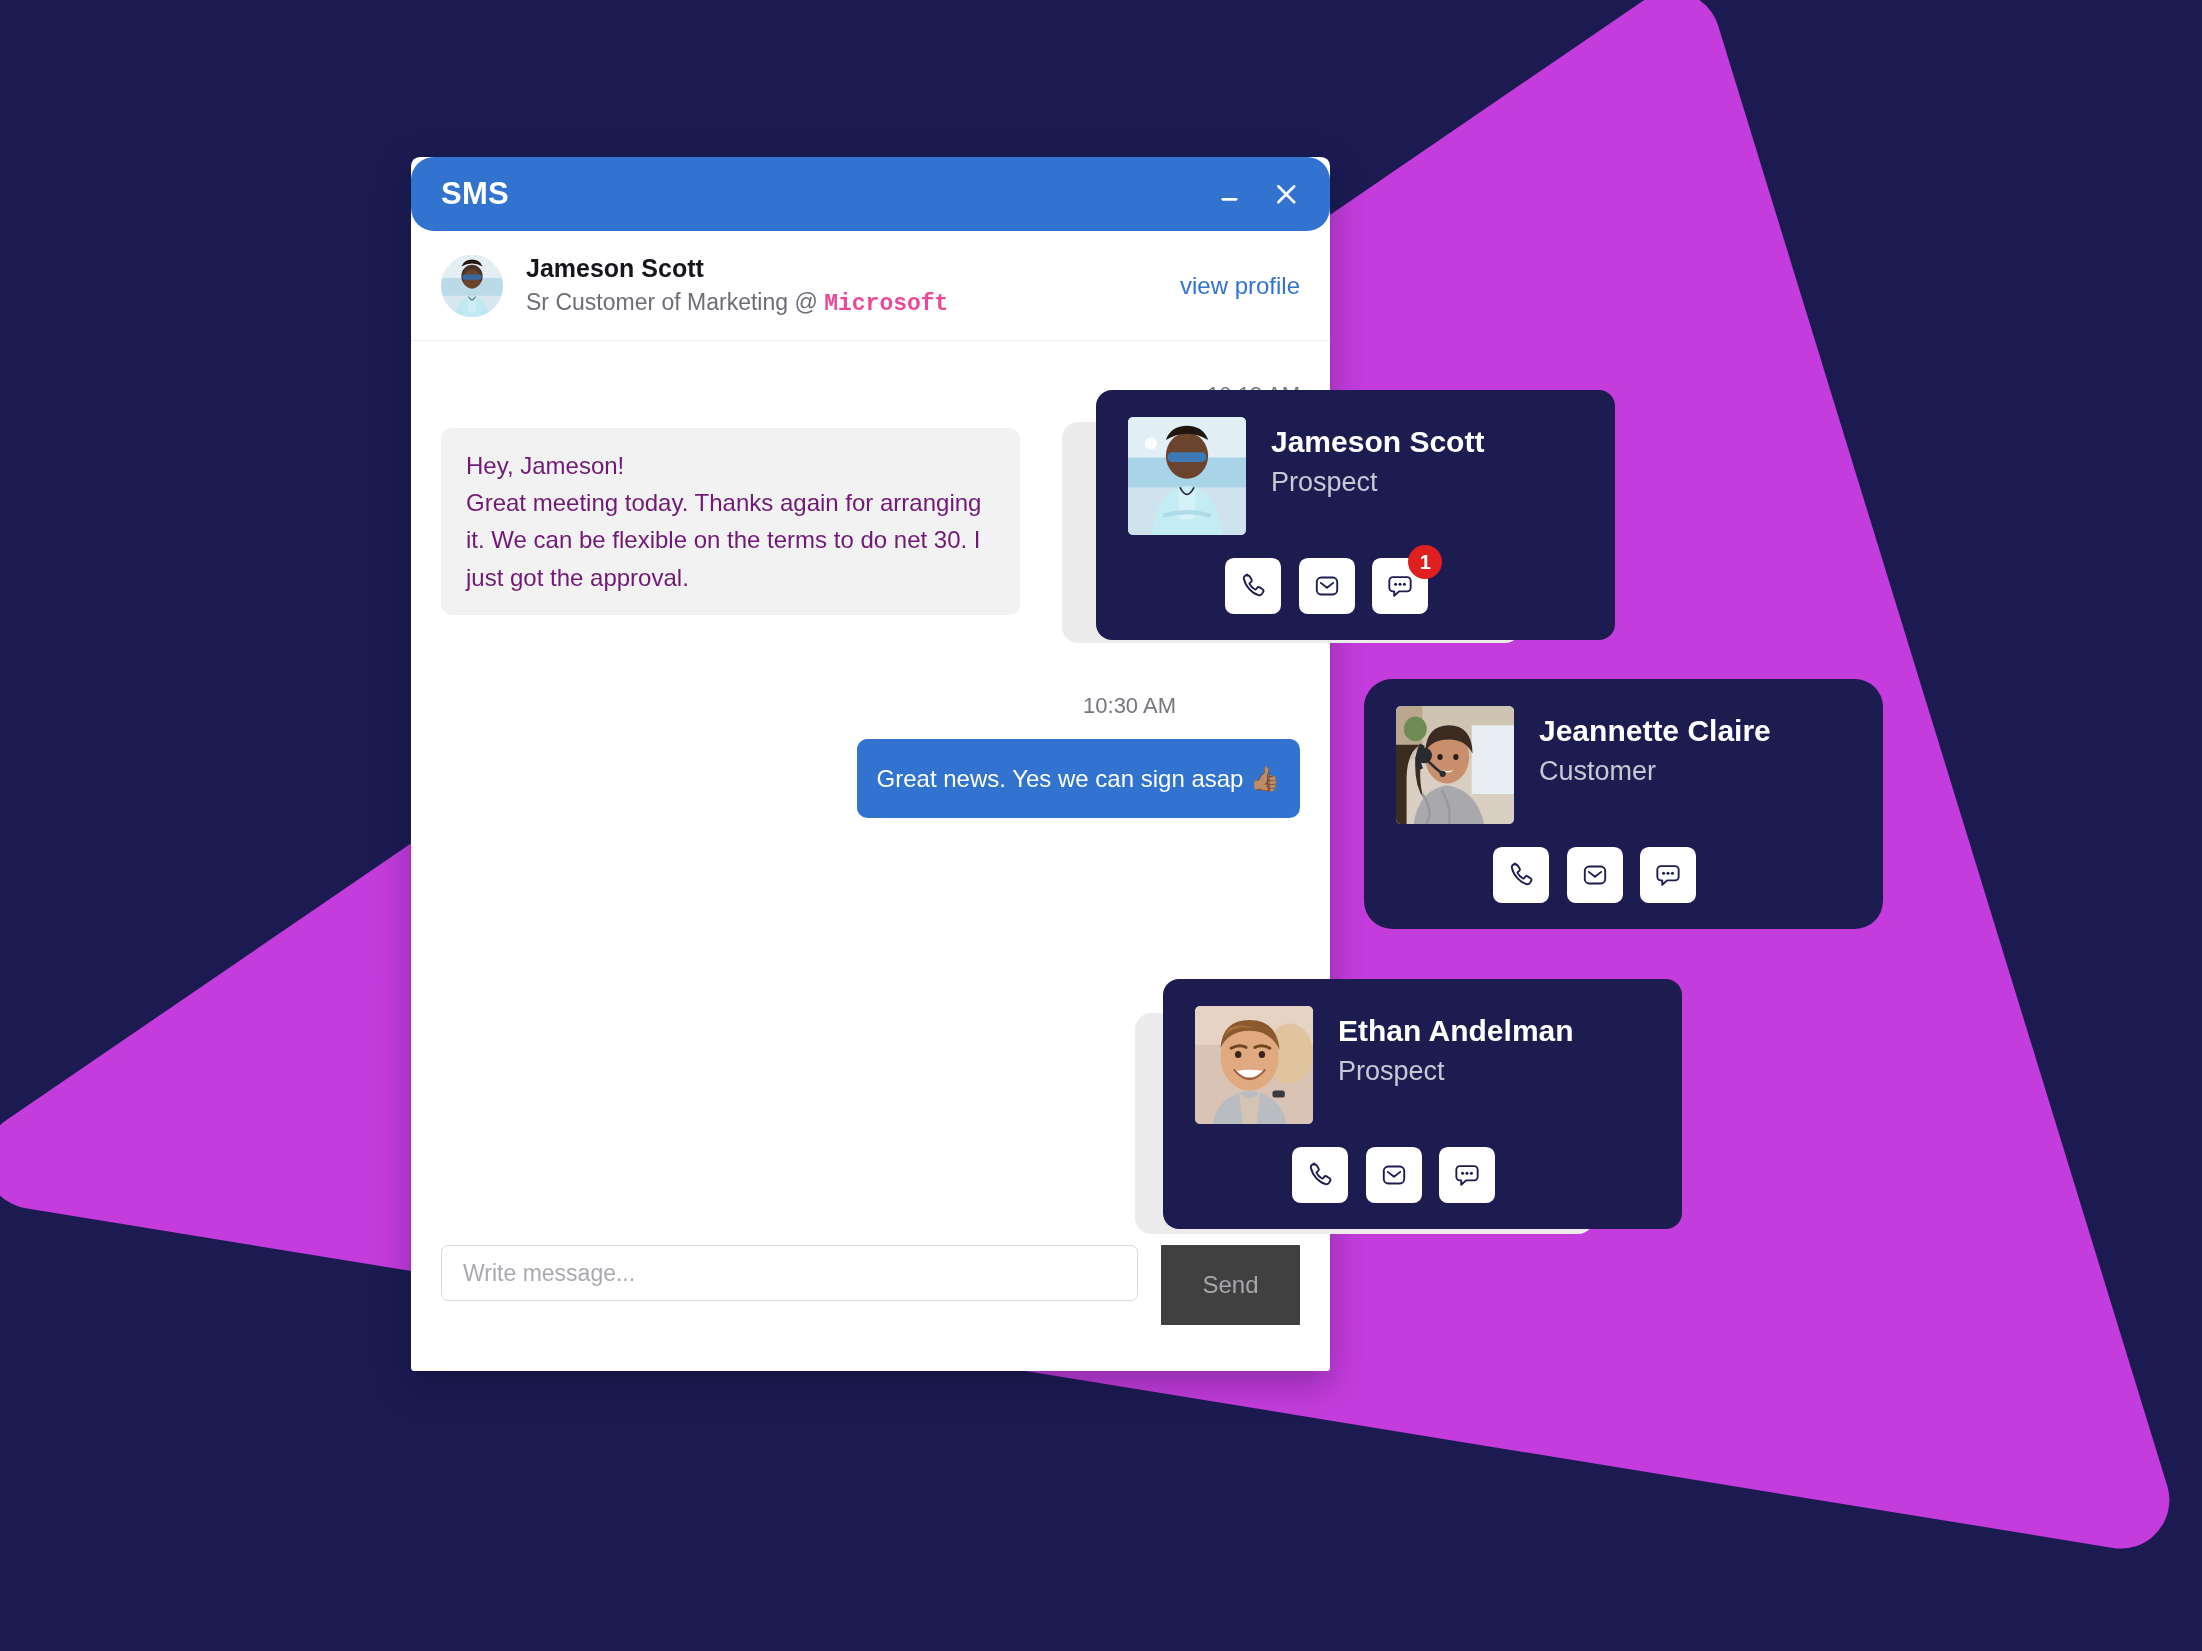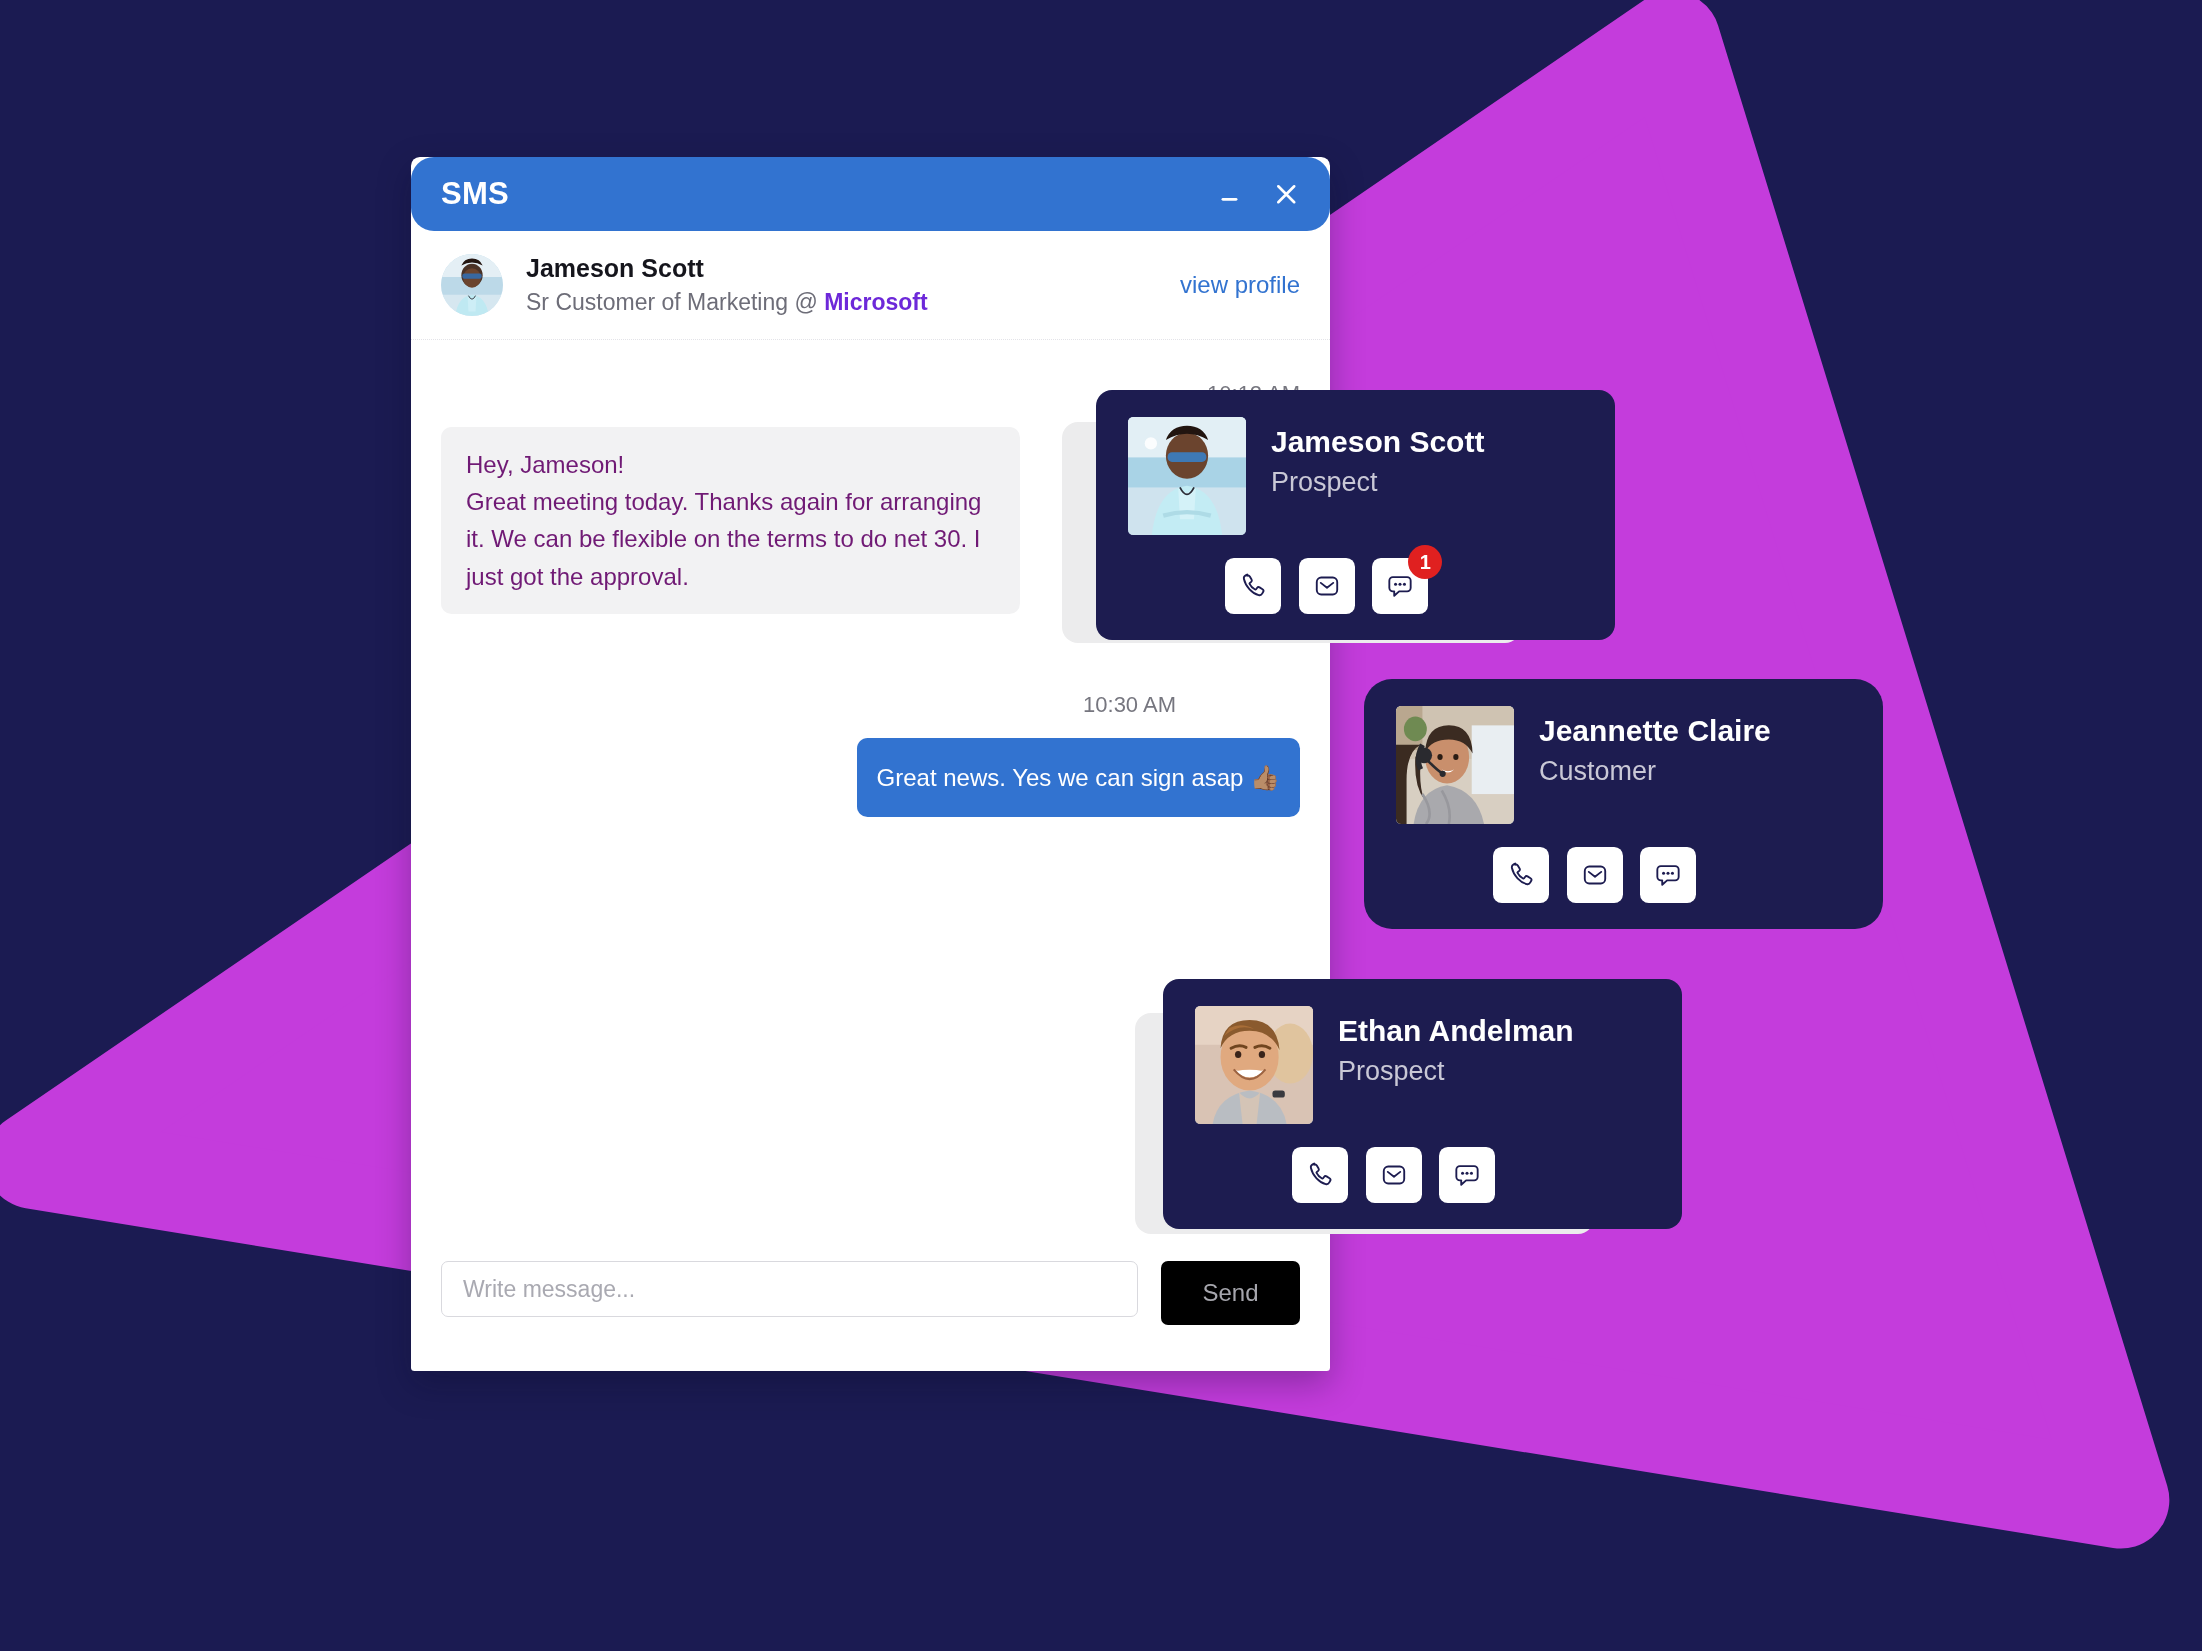--- a/index.html
+++ b/index.html
@@ -98,21 +98,21 @@
   .contact-meta { display: flex; flex-direction: column; gap: 6.2px; }
   .contact-name {
     font-size: 25px;
     font-weight: bold;
     color: #15151c;
   }
   .contact-role {
     font-size: 23px;
     color: #6d6d78;
   }
-  .contact-role b { color: #6d28d9; font-weight: bold; }
+  .contact-role b { color: #ec4899; font-weight: bold; font-family: Liberation Mono, monospace; }
   .view-profile {
     margin-left: auto;
     font-size: 24px;
     color: #3273d0;
     cursor: pointer;
     white-space: nowrap;
   }
 
   
   .thread {
@@ -170,24 +170,24 @@
     font-size: 23px;
     font-family: "Liberation Sans", sans-serif;
     color: #16161d;
     background: #fff;
     outline: none;
     box-sizing: border-box;
   }
   .composer input::placeholder { color: #a9a9b1; }
   .send-btn {
     width: 139px;
-    height: 64px;
+    height: 80px;
     border: none;
-    border-radius: 7px;
-    background: #000000;
+    border-radius: 1px;
+    background: #404040;
     color: #a6a6ad;
     font-size: 24px;
     font-family: "Liberation Sans", sans-serif;
     cursor: pointer;
   }
 
   
   .contact-card {
     position: absolute;
     background: #1d1c50;

